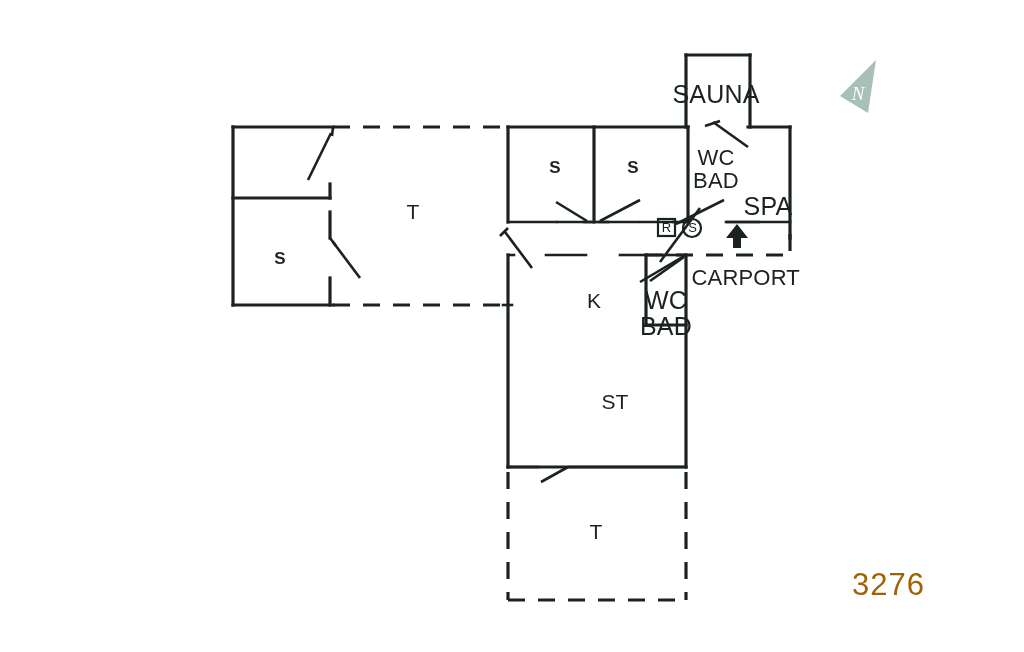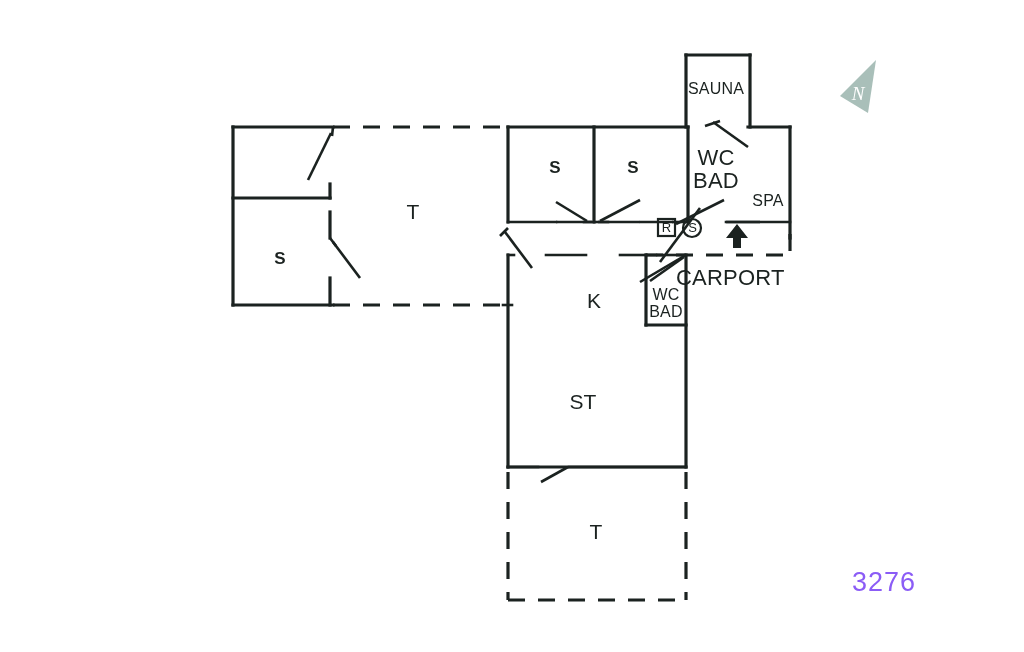--- a/index.html
+++ b/index.html
@@ -62,39 +62,39 @@
   .room-label {
     position: absolute;
     font-family: "Liberation Sans", sans-serif;
     color: #1b2220;
     white-space: pre;
     text-align: center;
     line-height: 1.05;
     letter-spacing: 0.2px;
   }
   .lbl-sm { font-size: 17px; font-weight: 700; }
-  .lbl-md { font-size: 16px; font-weight: 400; }
+  .lbl-md { font-size: 25px; font-weight: 400; }
   .lbl-lg { font-size: 21px; font-weight: 400; }
   .lbl-xl { font-size: 22px; font-weight: 400; }
   .marker-text {
     position: absolute;
     font-family: "Liberation Sans", sans-serif;
     font-size: 13px;
     font-weight: 400;
     color: #1b2220;
     text-align: center;
     line-height: 1;
   }
   #watermark {
     position: absolute;
     left: 852px;
     top: 567px;
     font-family: "Liberation Sans", sans-serif;
-    font-size: 27px;
-    color: #8b5cf6;
+    font-size: 31px;
+    color: #a16207;
     letter-spacing: 1px;
     user-select: none;
   }
   #compass {
     position: absolute;
     left: 838px;
     top: 58px;
     width: 58px;
     height: 62px;
   }
@@ -243,28 +243,28 @@
 
   <div class="room-label lbl-sm" style="left:619px; top:159px; width:28px;">S</div>
 
   <div class="room-label lbl-xl" style="left:671px; top:146px; width:90px;">WC
 BAD</div>
 
   <div class="room-label lbl-md" style="left:668px; top:81px; width:96px;">SAUNA</div>
 
   <div class="room-label lbl-md" style="left:742px; top:193px; width:52px;">SPA</div>
 
-  <div class="room-label lbl-xl" style="left:676px; top:266px; width:124px; text-align:left;">CARPORT</div>
+  <div class="room-label lbl-xl" style="left:676px; top:266px; width:124px; text-align:right;">CARPORT</div>
 
   <div class="room-label lbl-lg" style="left:574px; top:290px; width:40px;">K</div>
 
   <div class="room-label lbl-md" style="left:640px; top:287px; width:52px;">WC
 BAD</div>
 
-  <div class="room-label lbl-lg" style="left:560px; top:391px; width:46px;">ST</div>
+  <div class="room-label lbl-lg" style="left:592px; top:391px; width:46px;">ST</div>
 
   <div class="room-label lbl-lg" style="left:576px; top:521px; width:40px;">T</div>
 
   <div class="marker-text" style="left:658px; top:221px; width:17px;">R</div>
 
   <div class="marker-text" style="left:684px; top:221px; width:17px;">S</div>
 
   <svg id="compass" viewBox="0 0 58 62">
     <path d="M 38,2 L 30,55 L 2,38 Z" fill="#a9bfb9"></path>
     <text x="20" y="42" font-family="'Liberation Serif', serif" font-size="19" font-style="italic" fill="#ffffff" text-anchor="middle">N</text>

